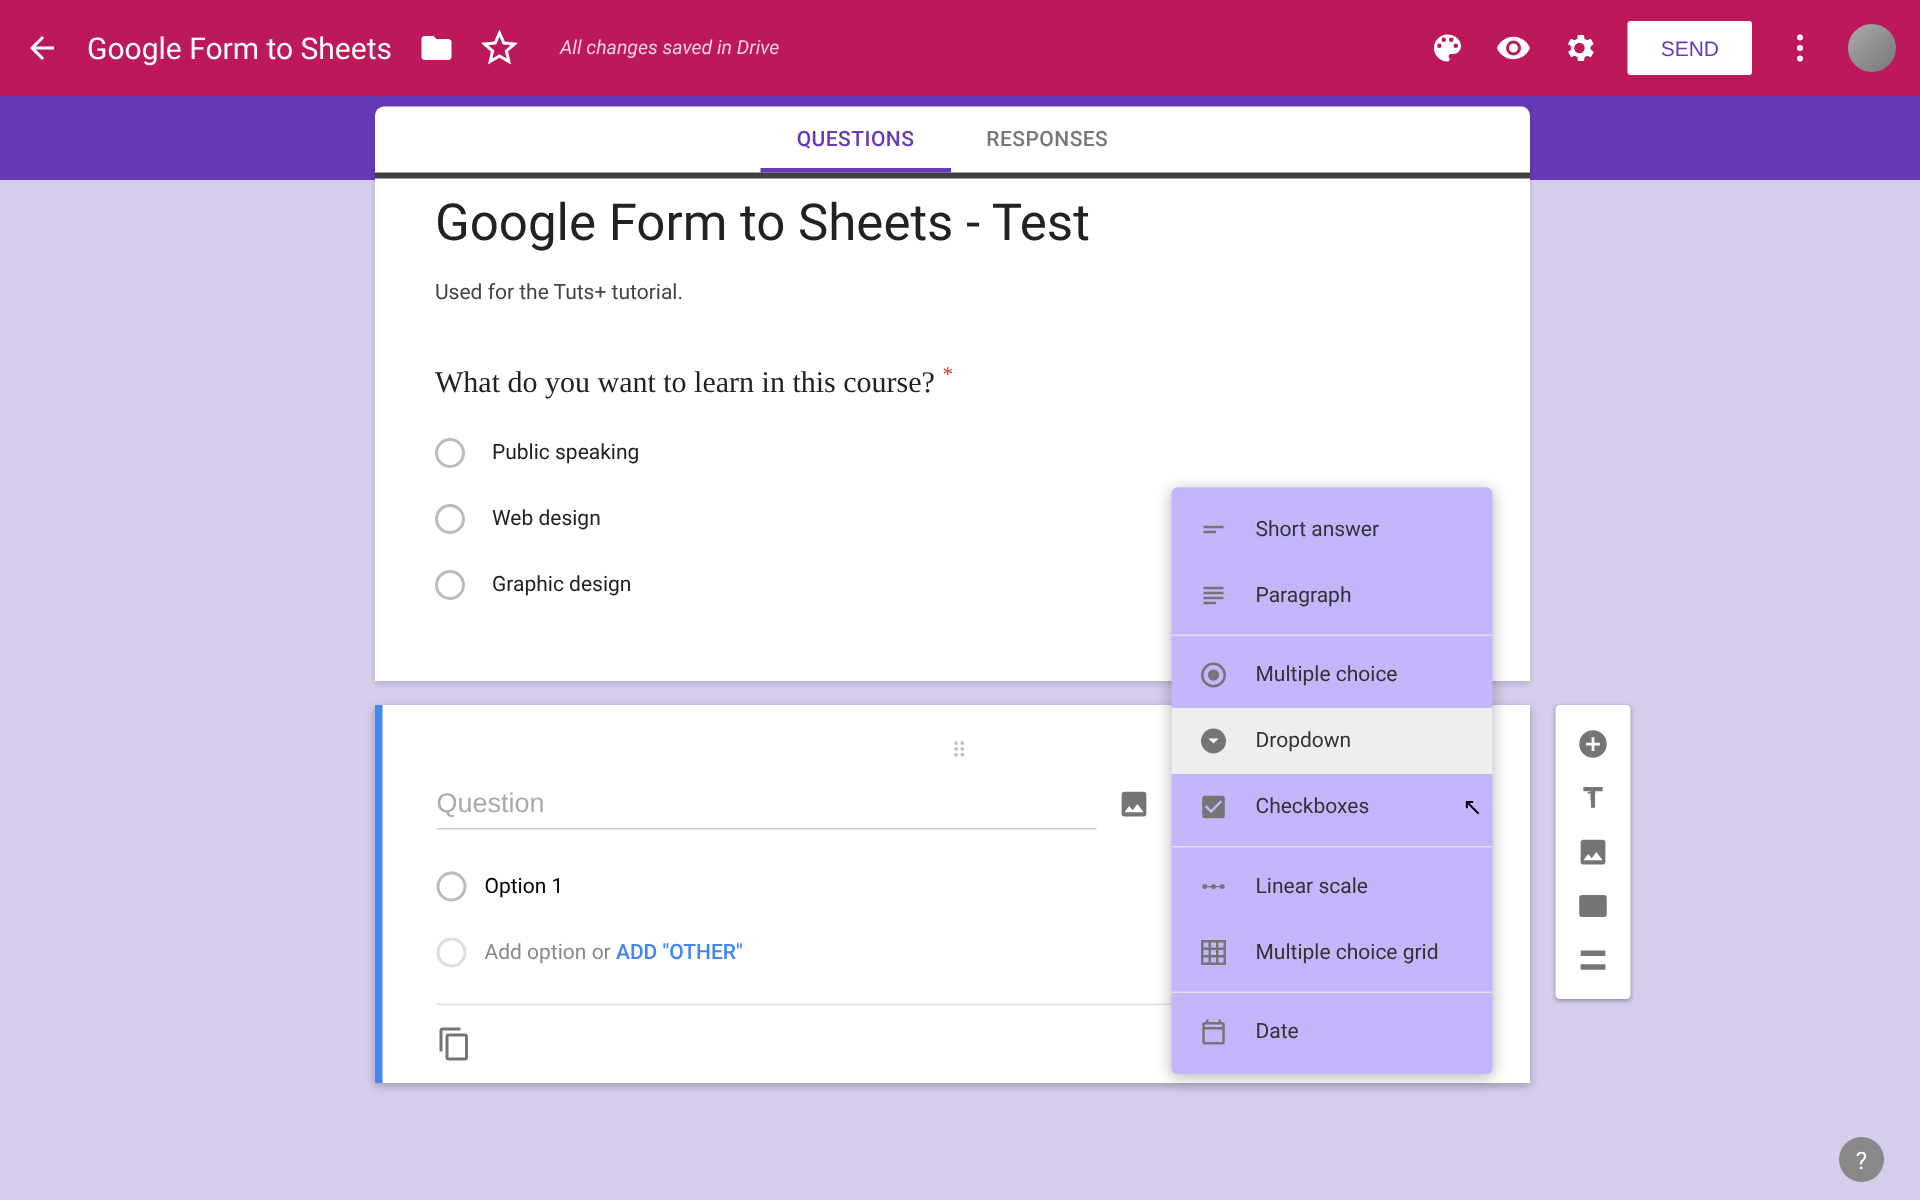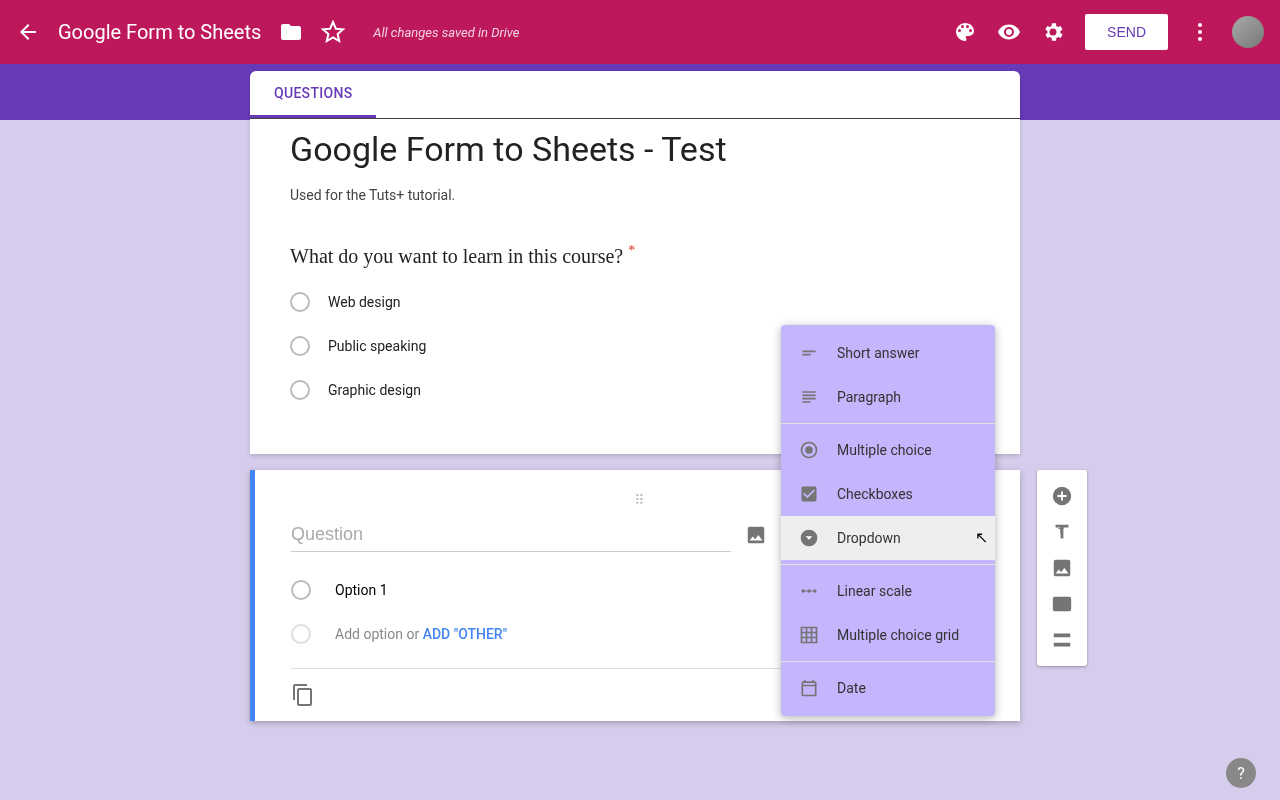--- a/index.html
+++ b/index.html
@@ -57,21 +57,22 @@
   top: 71px;
   left: 250px;
   width: 770px;
   background: white;
   border-radius: 6px 6px 0 0;
   box-shadow: 0 2px 4px rgba(0,0,0,0.15);
   z-index: 2;
 }
 .tabs {
   display: flex;
-  border-bottom: 1px solid #404040;
+  justify-content: center;
+  border-bottom: 4px solid #404040;
   height: 48px;
 }
 .tab {
   padding: 14px 24px;
   font-size: 14px;
   font-weight: 500;
   color: #777;
   letter-spacing: 0.3px;
   cursor: pointer;
   border-bottom: 3px solid transparent;
@@ -116,21 +117,21 @@
   font-size: 18px;
   color: #b91c1c;
   padding: 6px 0;
   outline: none;
   background: transparent;
 }
 .q-input::placeholder { color: #aaa; }
 .img-icon {
   width: 22px; height: 22px; fill: #757575; cursor: pointer;
 }
-.option-row { display: flex; align-items: center; gap: 24px; margin-bottom: 24px; font-size: 14px; }
+.option-row { display: flex; align-items: center; gap: 12px; margin-bottom: 24px; font-size: 14px; }
 .opt-text-gray { color: #888; margin-top: 48px; }
 .opt-link { color: #4285f4; cursor: pointer; font-weight: 500; text-transform: uppercase; }
 .card-footer {
   border-top: 1px solid #e0e0e0;
   margin-top: 18px;
   padding: 14px 0;
   display: flex;
   gap: 18px;
 }
 .footer-icon { width: 24px; height: 24px; fill: #757575; cursor: pointer; }
@@ -249,36 +250,37 @@
     </div>
     <div class="avatar"></div>
   </div>
 </div>
 
 <div class="purple-strip"></div>
 
 <div class="main-card">
   <div class="tabs">
     <div class="tab active">QUESTIONS</div>
+    <div class="tab">RESPONSES</div>
   </div>
   <div class="form-body">
     <div class="form-title">Google Form to Sheets - Test</div>
     <div class="form-desc">Used for the Tuts+ tutorial.</div>
 
     <div class="q1-title">
       <span>What do you want to learn in this course?</span>
       <span class="req-star">*</span>
     </div>
     <div class="radio-row">
       <div class="radio-circle"></div>
-      <div class="radio-label">Web design</div>
+      <div class="radio-label">Public speaking</div>
     </div>
     <div class="radio-row">
       <div class="radio-circle"></div>
-      <div class="radio-label">Public speaking</div>
+      <div class="radio-label">Web design</div>
     </div>
     <div class="radio-row">
       <div class="radio-circle"></div>
       <div class="radio-label">Graphic design</div>
     </div>
   </div>
 </div>
 
 <div class="editing-card">
   <div class="drag-handle">⠿</div>
@@ -325,36 +327,36 @@
   <div class="menu-sep"></div>
   <div class="menu-item">
     <div class="menu-icon">
         <svg viewBox="0 0 24 24">
           <circle cx="12" cy="12" r="9" fill="none" stroke="#757575" stroke-width="2"></circle>
           <circle cx="12" cy="12" r="4.5"></circle>
         </svg>
       </div>
     <span>Multiple choice</span>
   </div>
-  <div class="menu-item">
-    <div class="menu-icon">
-        <svg viewBox="0 0 24 24">
-          <path d="M19 3H5a2 2 0 00-2 2v14a2 2 0 002 2h14a2 2 0 002-2V5a2 2 0 00-2-2zm-9 14l-5-5 1.4-1.4L10 14.2l7.6-7.6L19 8l-9 9z"></path>
-        </svg>
-      </div>
-    <span>Checkboxes</span>
-  </div>
   <div class="menu-item hovered">
     <div class="menu-icon">
         <svg viewBox="0 0 24 24">
           <circle cx="12" cy="12" r="10"></circle>
           <path d="M8 10l4 4 4-4z" fill="white"></path>
         </svg>
       </div>
     <span>Dropdown</span>
+  </div>
+  <div class="menu-item">
+    <div class="menu-icon">
+        <svg viewBox="0 0 24 24">
+          <path d="M19 3H5a2 2 0 00-2 2v14a2 2 0 002 2h14a2 2 0 002-2V5a2 2 0 00-2-2zm-9 14l-5-5 1.4-1.4L10 14.2l7.6-7.6L19 8l-9 9z"></path>
+        </svg>
+      </div>
+    <span>Checkboxes</span>
   </div>
   <div class="menu-sep"></div>
   <div class="menu-item">
     <div class="menu-icon">
         <svg viewBox="0 0 24 24">
           <circle cx="5" cy="12" r="2"></circle>
           <circle cx="12" cy="12" r="2"></circle>
           <circle cx="19" cy="12" r="2"></circle>
           <path d="M5 12h14" stroke="#757575" stroke-width="1"></path>
         </svg>

